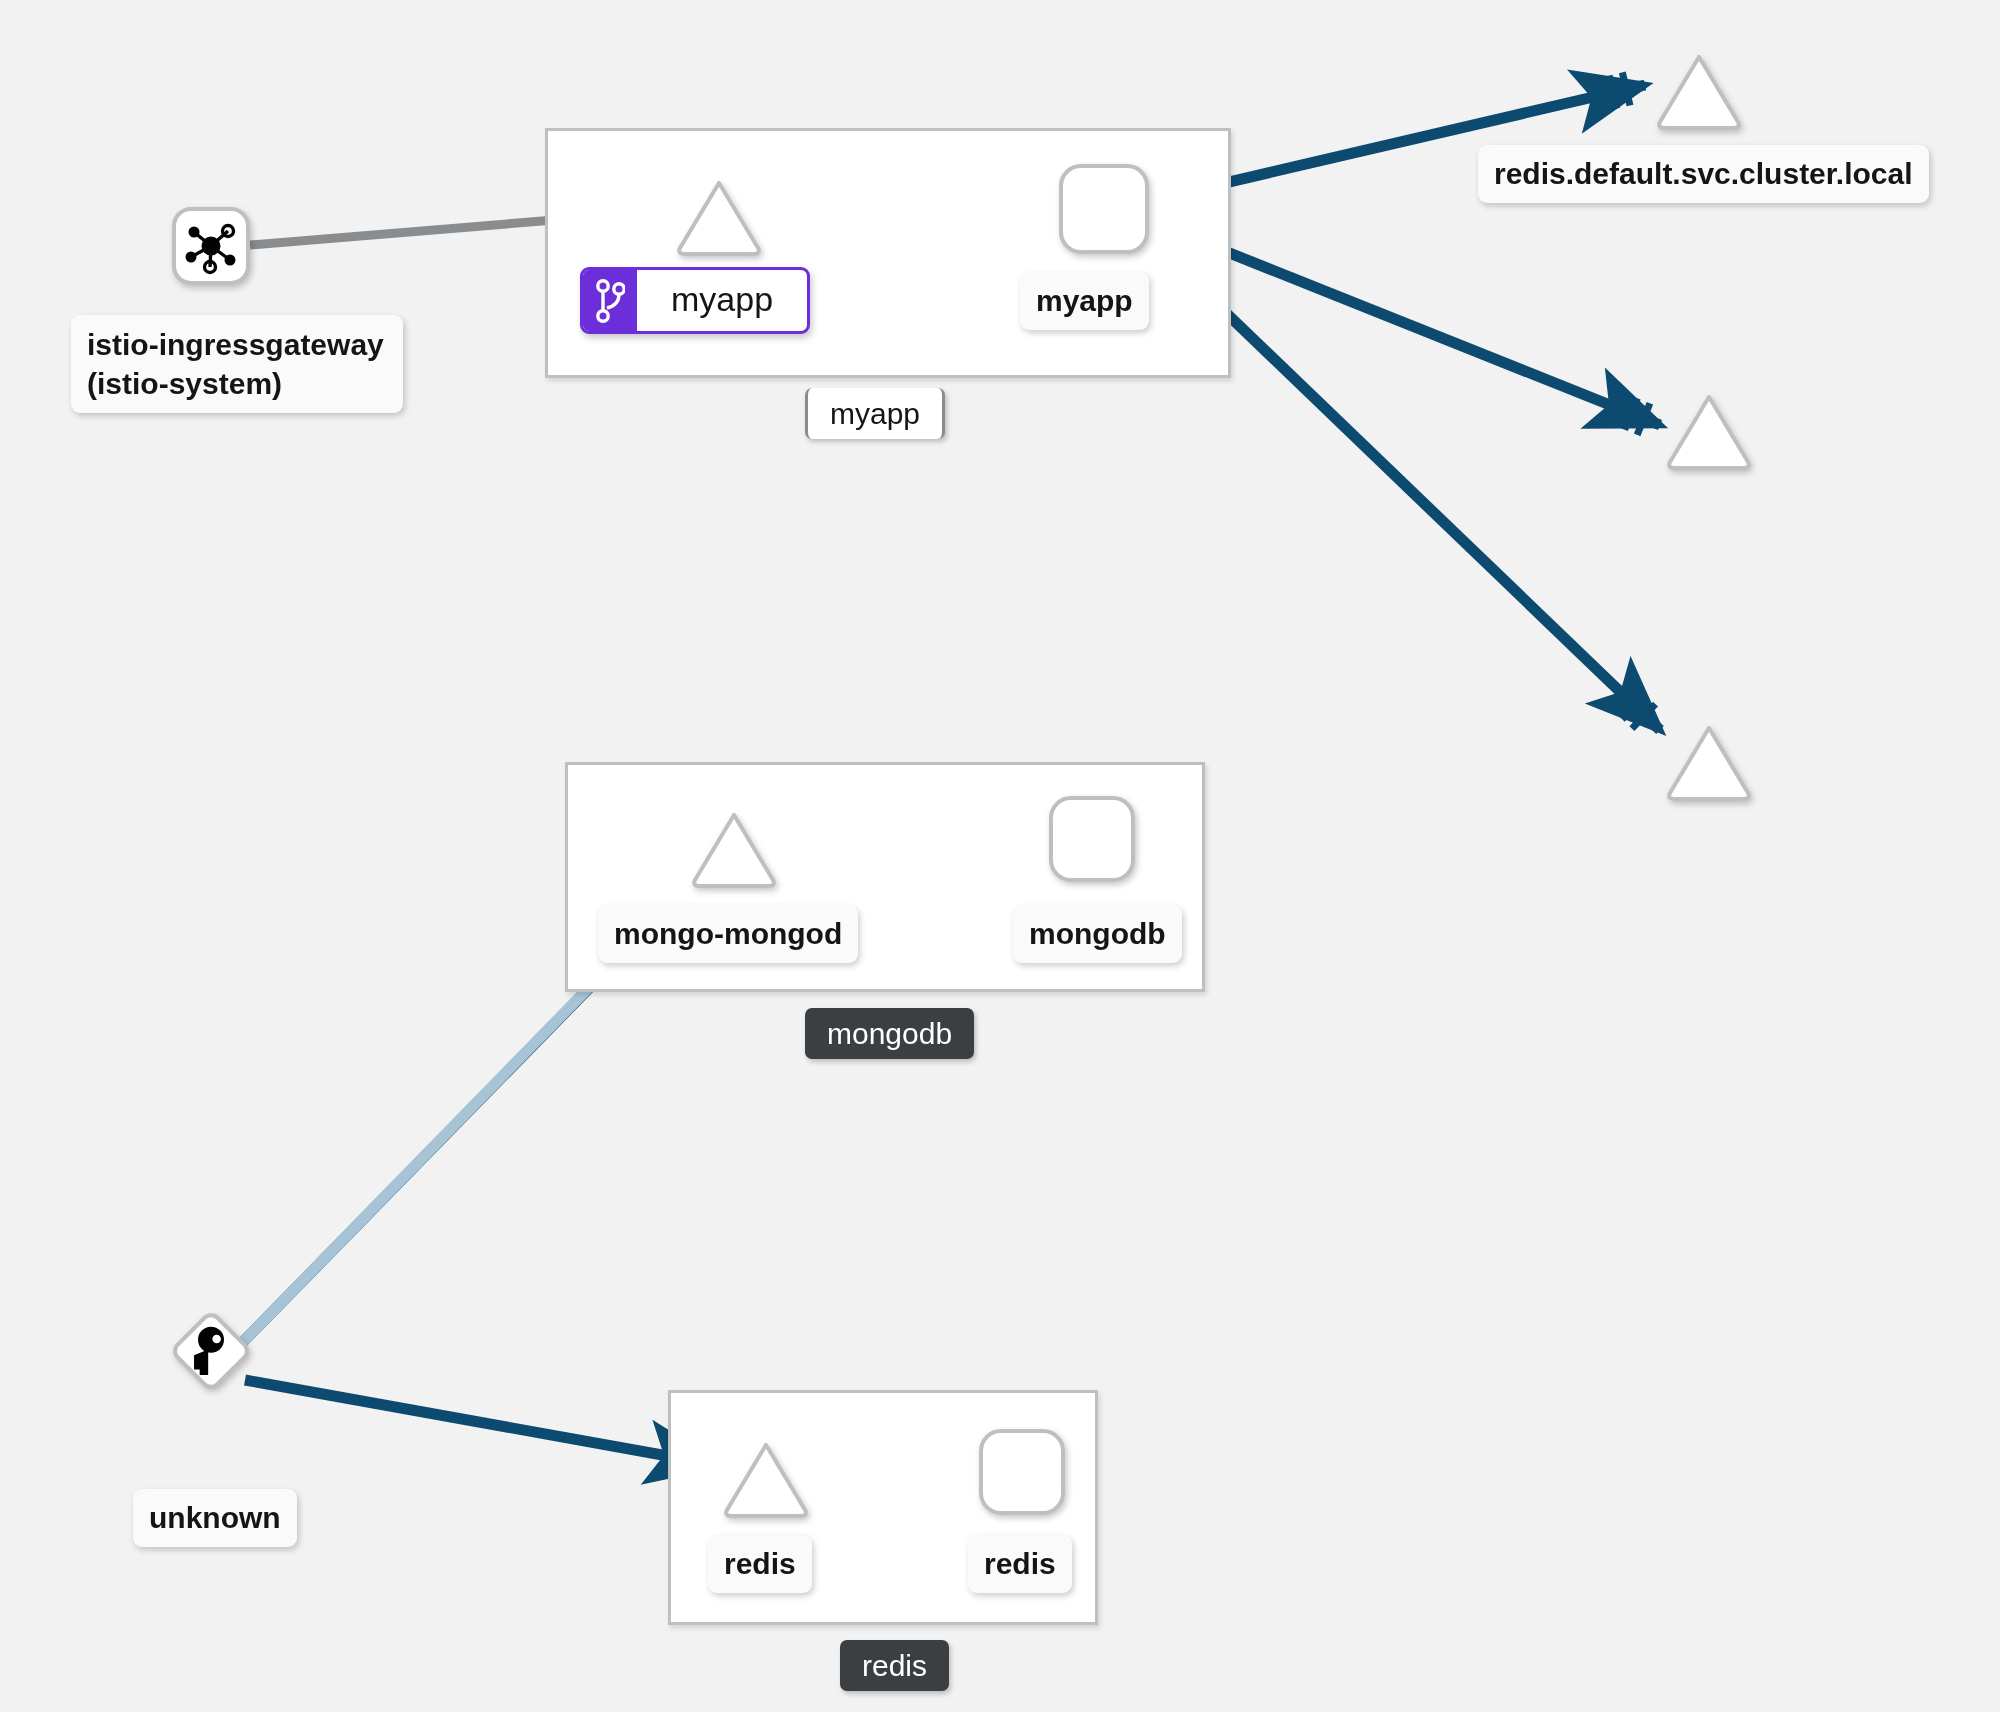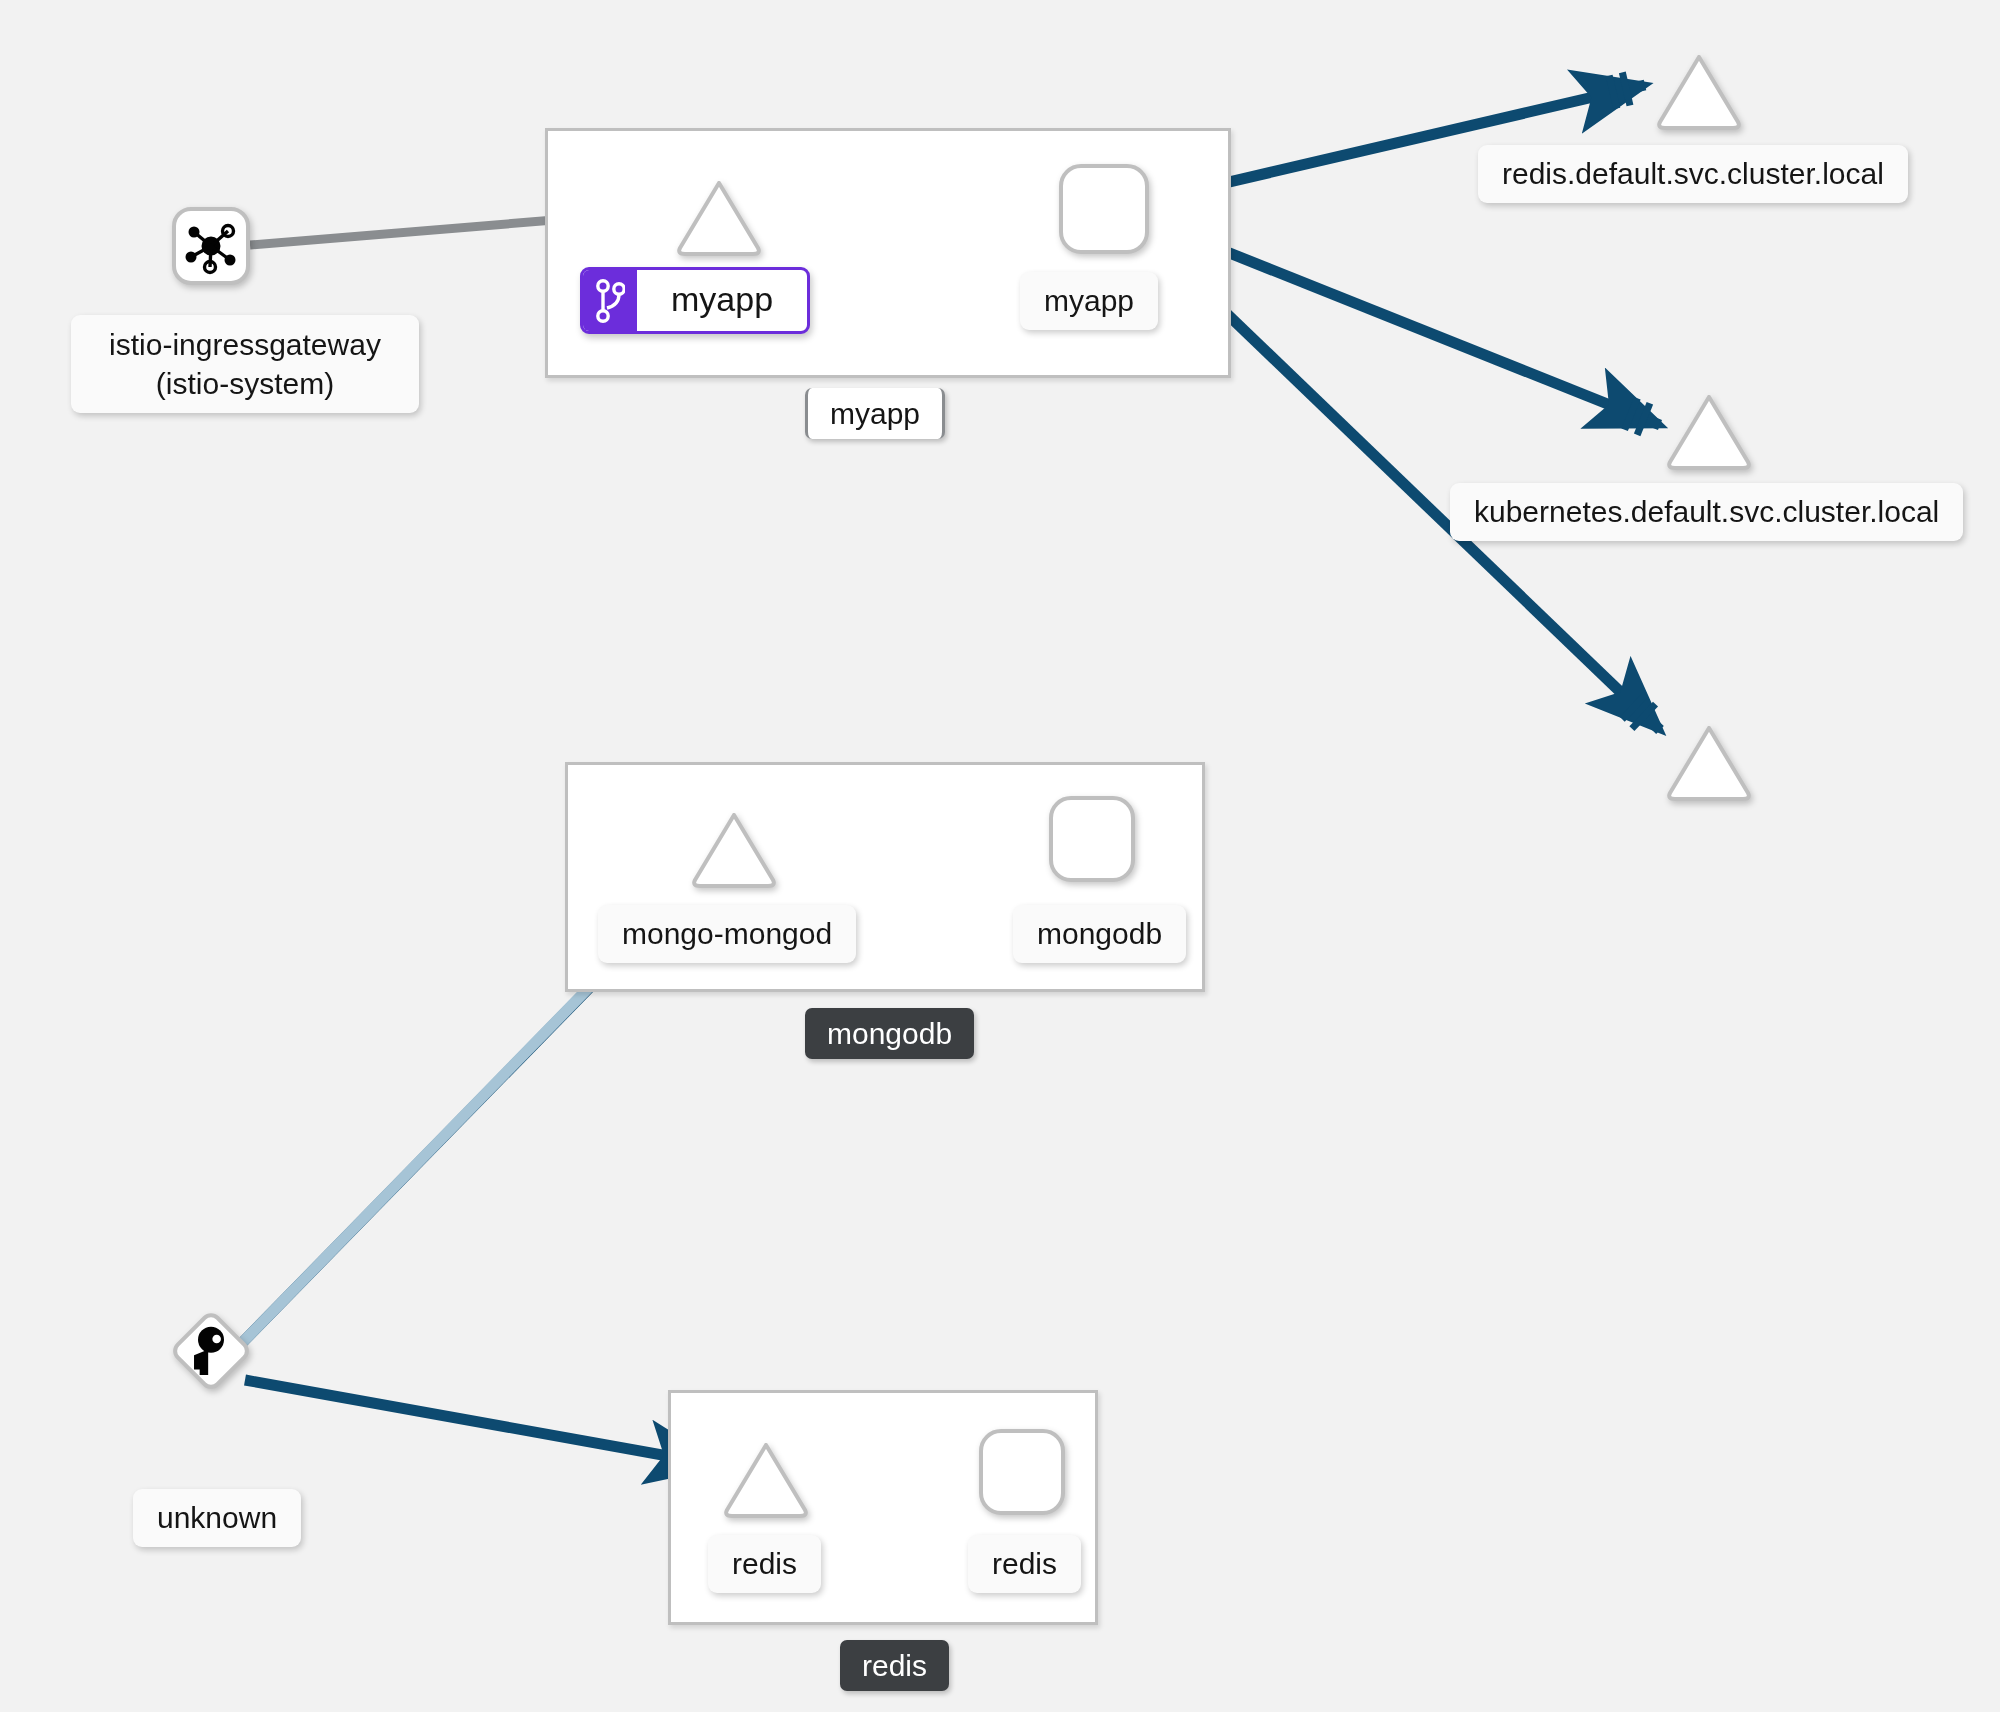--- a/index.html
+++ b/index.html
@@ -58,26 +58,27 @@
     filter: drop-shadow(2px 3px 3px rgba(0,0,0,0.22));
   }
   .node svg { display: block; overflow: visible; }
 
   
   .node-label {
     position: absolute;
     background: #fafafa;
     color: #151515;
     font-size: 30px;
-    padding: 10px 24px;
+    padding: 10px 16px;
     border-radius: 9px;
     white-space: nowrap;
     box-shadow: 2px 3px 6px rgba(0,0,0,0.20);
     line-height: 1.28;
-    text-align: center;
+    text-align: left;
+    font-weight: bold;
   }
   .node-label.two-line { line-height: 1.3; margin-left: 16px; }
 
   
   .vs-label {
     position: absolute;
     display: flex;
     align-items: stretch;
     border: 3px solid #6c2ddb;
     border-radius: 9px;
@@ -240,21 +241,20 @@
       <path d="M44 5 L83 70 Q86 76 78 76 L10 76 Q2 76 5 70 Z" fill="#ffffff" stroke="#bfbfbf" stroke-width="4" stroke-linejoin="round"></path>
     </svg>
   </div>
   <div class="node-label" style="left:1478px; top:145px;">redis.default.svc.cluster.local</div>
 
   <div class="node" style="left:1665px; top:392px;">
     <svg width="88" height="80" viewBox="0 0 88 80">
       <path d="M44 5 L83 70 Q86 76 78 76 L10 76 Q2 76 5 70 Z" fill="#ffffff" stroke="#bfbfbf" stroke-width="4" stroke-linejoin="round"></path>
     </svg>
   </div>
-  <div class="node-label" style="left:1450px; top:483px;">kubernetes.default.svc.cluster.local</div>
 
   <div class="node" style="left:1665px; top:723px;">
     <svg width="88" height="80" viewBox="0 0 88 80">
       <path d="M44 5 L83 70 Q86 76 78 76 L10 76 Q2 76 5 70 Z" fill="#ffffff" stroke="#bfbfbf" stroke-width="4" stroke-linejoin="round"></path>
     </svg>
   </div>
 
   <div class="node" style="left:690px; top:810px;">
     <svg width="88" height="80" viewBox="0 0 88 80">
       <path d="M44 5 L83 70 Q86 76 78 76 L10 76 Q2 76 5 70 Z" fill="#ffffff" stroke="#bfbfbf" stroke-width="4" stroke-linejoin="round"></path>

